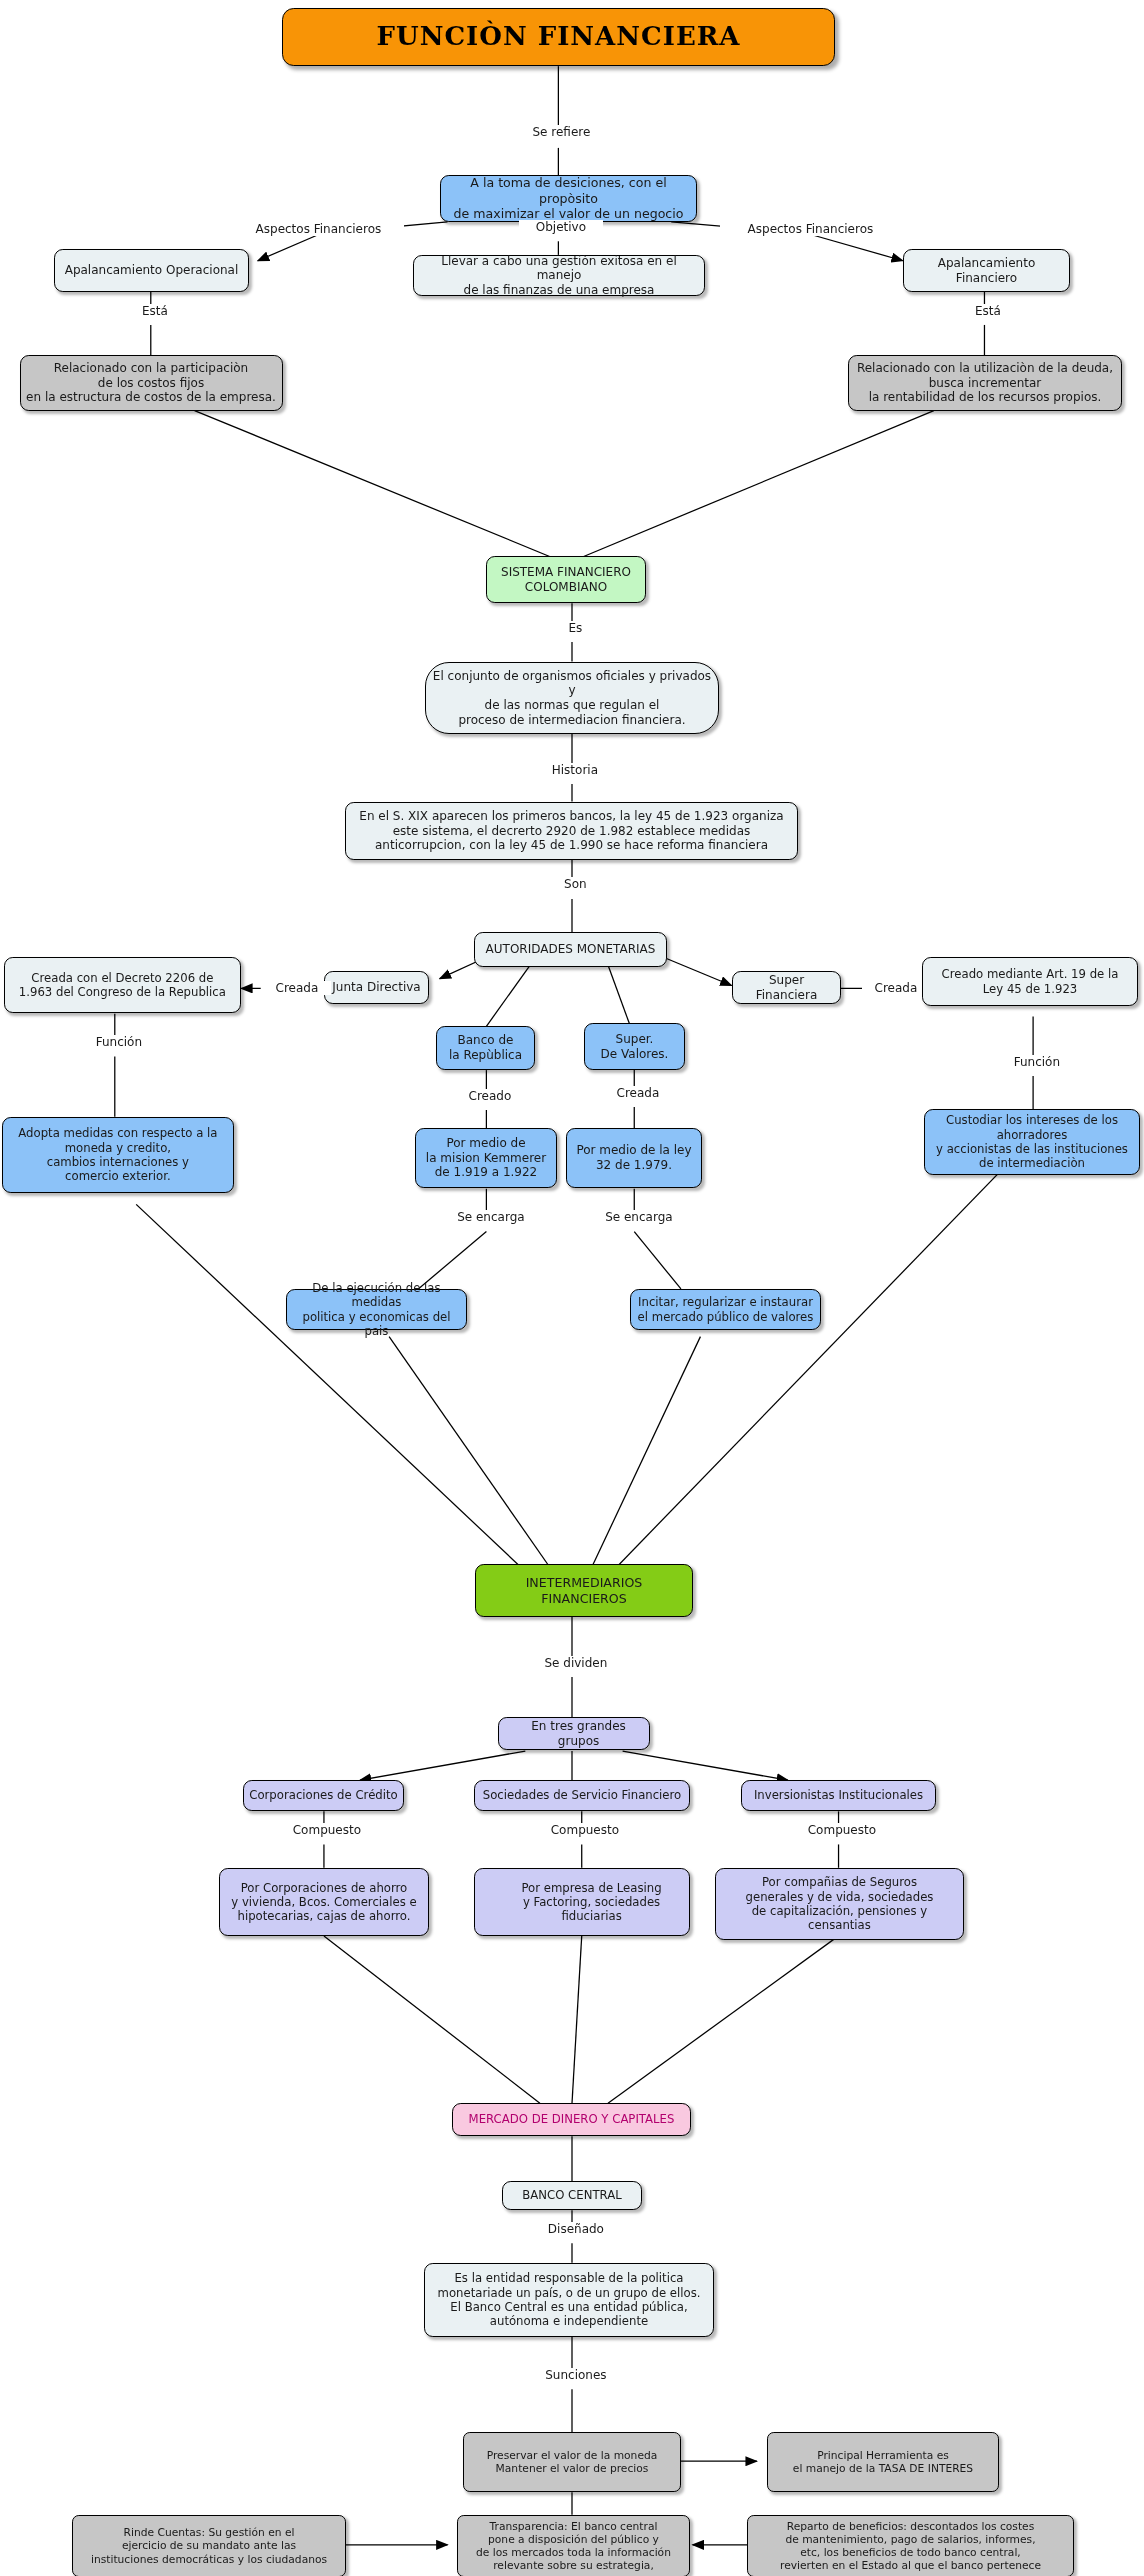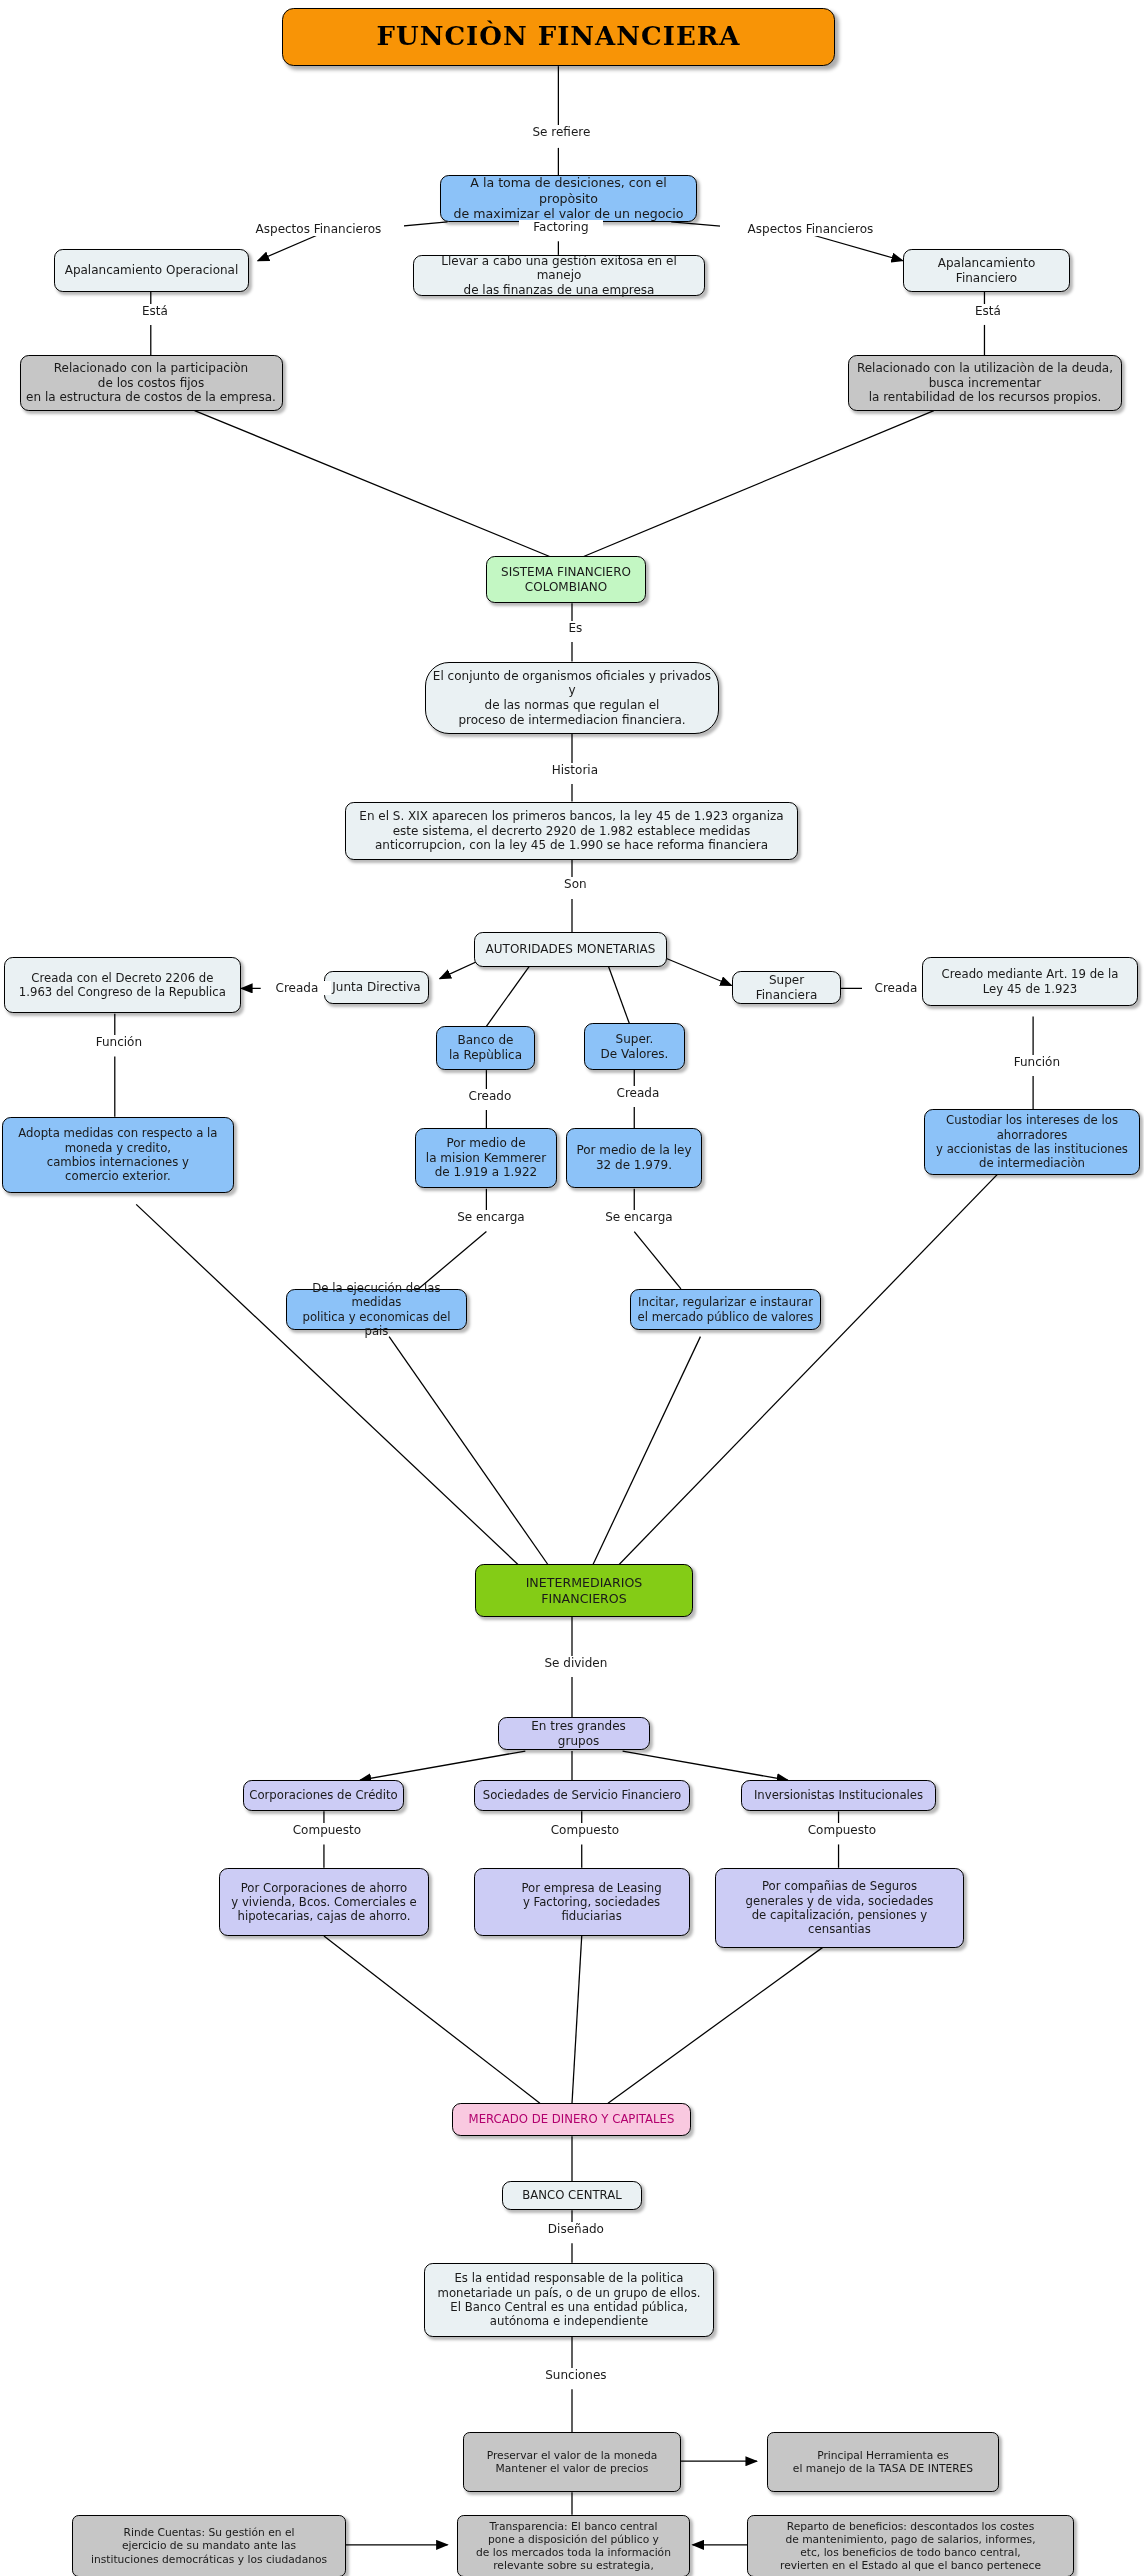--- a/index.html
+++ b/index.html
@@ -155,21 +155,21 @@
   </svg>
 
   <div class="node title" style="left:282px;top:7.8px;width:553px;height:58px;">FUNCIÒN FINANCIERA</div>
 
   <div class="lbl f125" style="left:510px;top:125px;width:97px;">Se refiere</div>
 
   <div class="node pale f13" style="left:440px;top:175px;width:257px;height:47px;background:#8cc2f8;">A la toma de desiciones, con el propòsito
 de maximizar el valor de un negocio</div>
 
   <div class="lbl f125" style="left:233px;top:222px;width:165px;">Aspectos Financieros</div>
-  <div class="lbl f125" style="left:519px;top:220px;width:78px;">Factoring</div>
+  <div class="lbl f125" style="left:519px;top:220px;width:78px;">Objetivo</div>
   <div class="lbl f125" style="left:720px;top:222px;width:175px;">Aspectos  Financieros</div>
 
   <div class="node pale f125" style="left:54px;top:249px;width:195px;height:43px;">Apalancamiento Operacional</div>
   <div class="node pale f125" style="left:413px;top:255px;width:292px;height:41px;">Llevar a cabo una gestiòn exitosa en el manejo
 de las finanzas de una empresa</div>
   <div class="node pale f125" style="left:903px;top:249px;width:167px;height:43px;">Apalancamiento Financiero</div>
 
   <div class="lbl f125" style="left:125px;top:304px;width:54px;">Está</div>
   <div class="lbl f125" style="left:958px;top:304px;width:54px;">Está</div>
 
@@ -255,21 +255,21 @@
 
   <div class="lbl f125" style="left:280px;top:1823px;width:88px;">Compuesto</div>
   <div class="lbl f125" style="left:538px;top:1823px;width:88px;">Compuesto</div>
   <div class="lbl f125" style="left:795px;top:1823px;width:88px;">Compuesto</div>
 
   <div class="node lav f12" style="left:219px;top:1868px;width:210px;height:68px;">Por Corporaciones de ahorro
 y vivienda, Bcos. Comerciales e
 hipotecarias, cajas de ahorro.</div>
   <div class="node lav f12" style="left:474px;top:1868px;width:216px;height:68px;padding-left:24px;">Por empresa de Leasing
 y Factoring, sociedades fiduciarias</div>
-  <div class="node lav f12" style="left:715px;top:1868px;width:249px;height:80px;">Por compañias de Seguros
+  <div class="node lav f12" style="left:715px;top:1868px;width:249px;height:72px;">Por compañias de Seguros
 generales y de vida, sociedades
 de capitalización, pensiones y censantias</div>
 
   <div class="node pink f12" style="left:452px;top:2103px;width:239px;height:33px;">MERCADO DE DINERO Y CAPITALES</div>
 
   <div class="node pale f12" style="left:502px;top:2181px;width:140px;height:29px;">BANCO CENTRAL</div>
 
   <div class="lbl f125" style="left:533px;top:2222px;width:80px;">Diseñado</div>
 
   <div class="node pale f12" style="left:424px;top:2263px;width:290px;height:74px;">Es la entidad responsable de la politica

